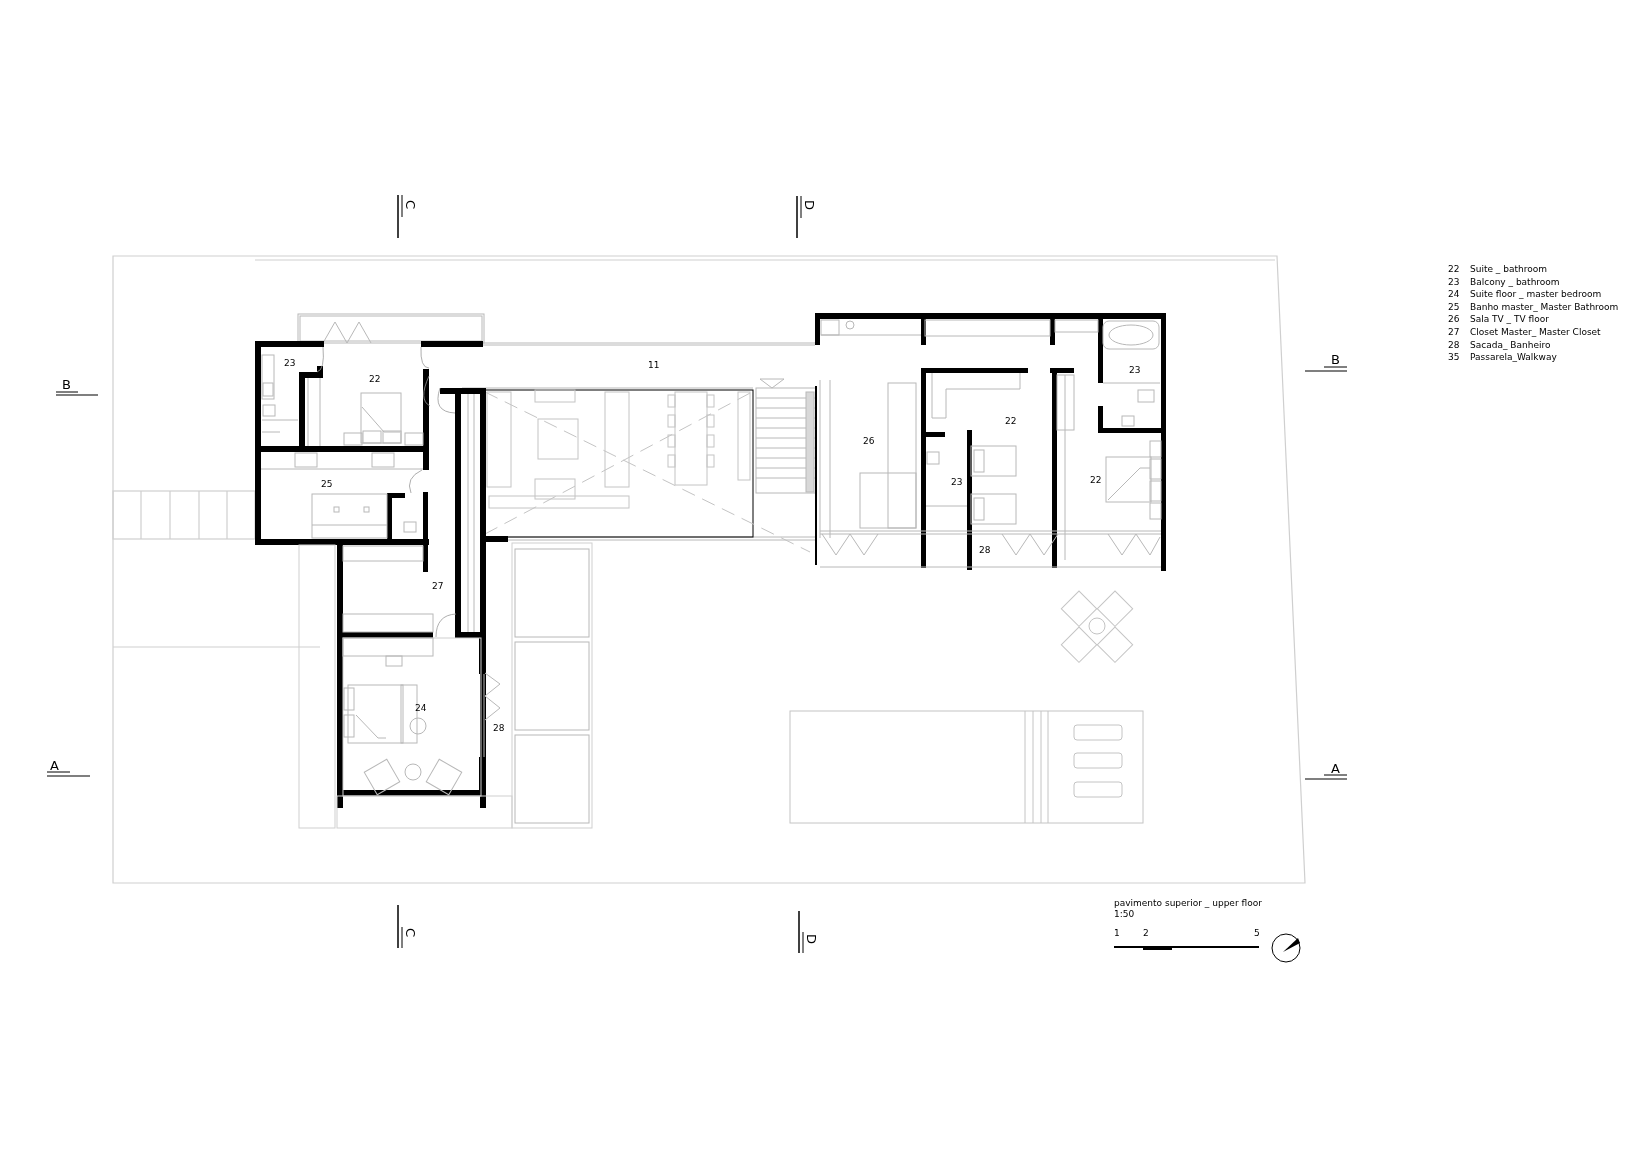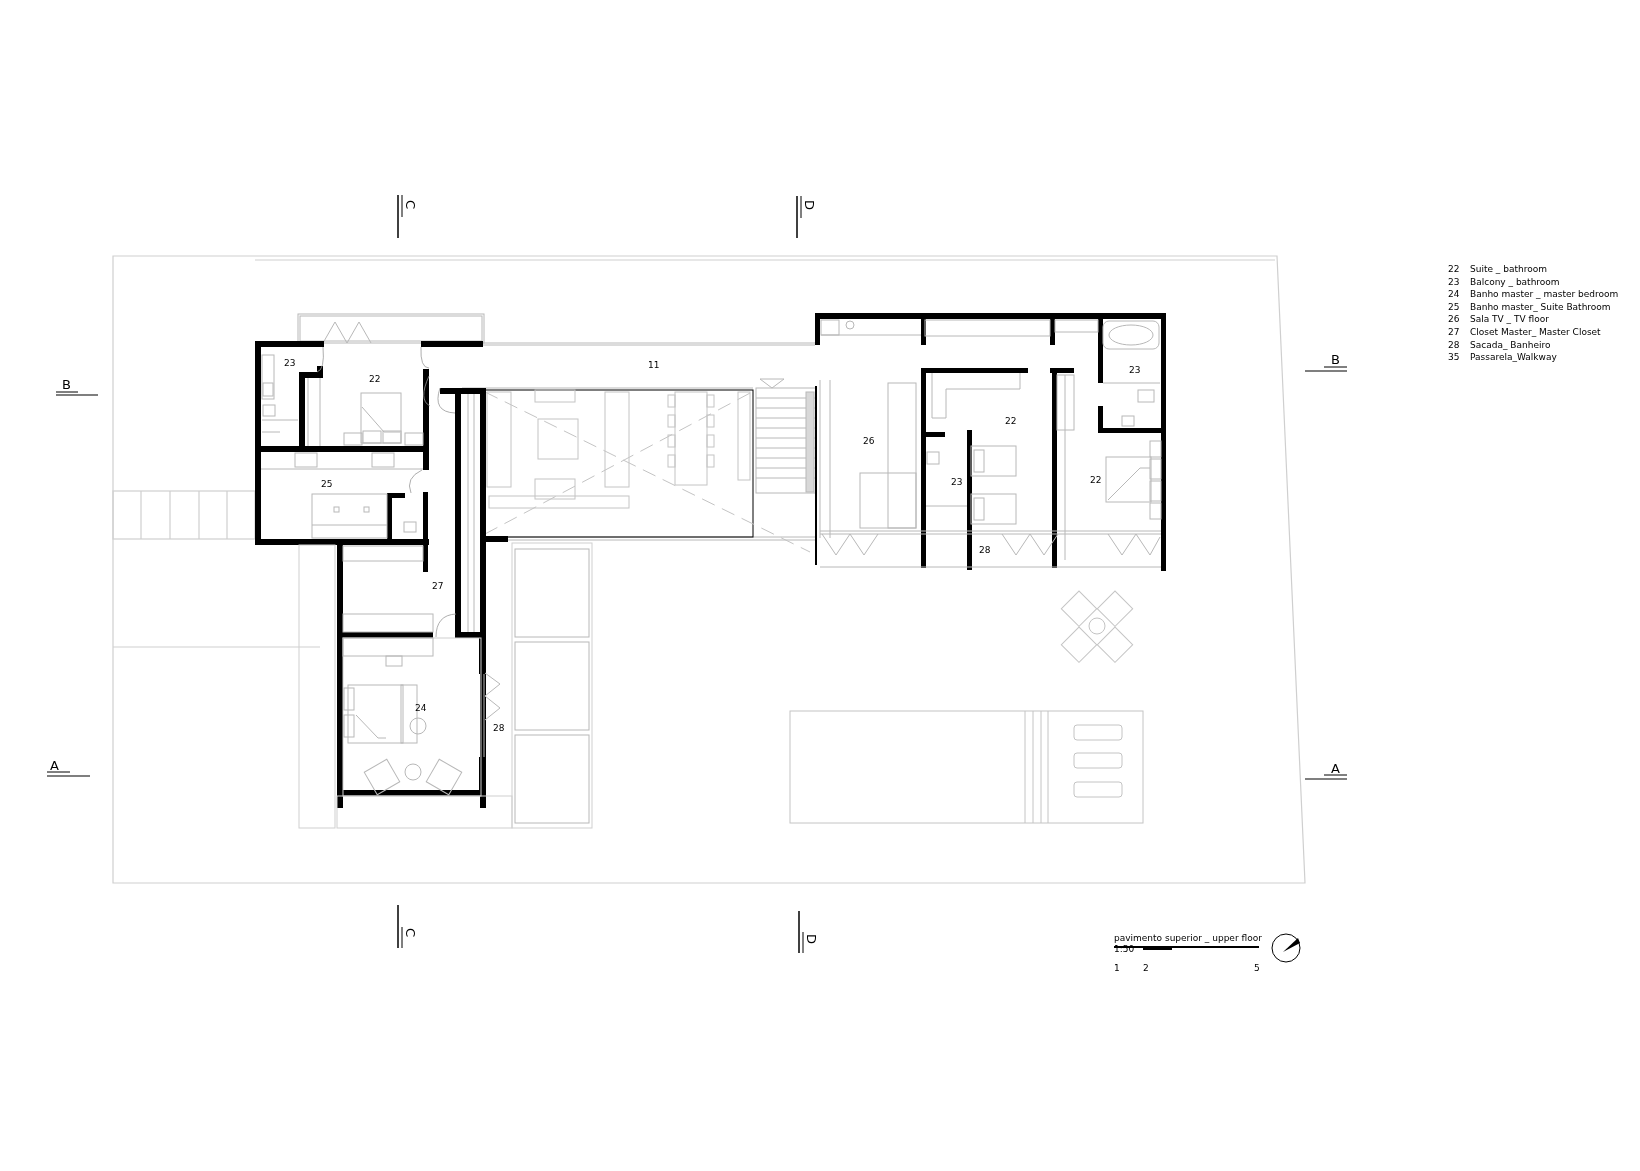--- a/index.html
+++ b/index.html
@@ -1,21 +1,21 @@
 <!DOCTYPE html>
 <html><head>
 <meta charset="utf-8">
 <style>
   html, body { margin:0; padding:0; background:#ffffff; }
   body { width:1640px; height:1171px; position:relative; overflow:hidden; font-family:"DejaVu Sans", sans-serif; }
   #plan { position:absolute; left:0; top:0; }
   .legend { position:absolute; left:1448px; top:263px; font-family:"DejaVu Sans", sans-serif; font-size:9px; color:#000; line-height:12.6px; }
   .legend-row { display:flex; white-space:nowrap; }
   .legend-num { width:22px; }
-  .title-block { position:absolute; left:1114px; top:933px; font-size:9px; color:#000; line-height:11px; font-family:"DejaVu Sans", sans-serif; }
+  .title-block { position:absolute; left:1114px; top:898px; font-size:9px; color:#000; line-height:11px; font-family:"DejaVu Sans", sans-serif; }
   .svg-text { font-family:"DejaVu Sans", sans-serif; fill:#000; }
 </style>
 </head>
 <body>
 
 <svg id="plan" width="1640" height="1171" viewBox="0 0 1640 1171" xmlns="http://www.w3.org/2000/svg">
 
   <g fill="none" stroke="#cfcfcf" stroke-width="1.2">
     <polygon points="113,256 1277,256 1305,883 113,883"></polygon>
     <polyline points="255,260 1275,260"></polyline>
@@ -329,25 +329,25 @@
   <div class="legend-row">
       <span class="legend-num">22</span>
       <span>Suite _ bathroom</span>
     </div>
   <div class="legend-row">
       <span class="legend-num">23</span>
       <span>Balcony _ bathroom</span>
     </div>
   <div class="legend-row">
       <span class="legend-num">24</span>
-      <span>Banho master _ master bedroom</span>
+      <span>Suite floor _ master bedroom</span>
     </div>
   <div class="legend-row">
       <span class="legend-num">25</span>
-      <span>Banho master_ Suite Bathroom</span>
+      <span>Banho master_ Master Bathroom</span>
     </div>
   <div class="legend-row">
       <span class="legend-num">26</span>
       <span>Sala TV _ TV floor</span>
     </div>
   <div class="legend-row">
       <span class="legend-num">27</span>
       <span>Closet Master_ Master Closet</span>
     </div>
   <div class="legend-row">

